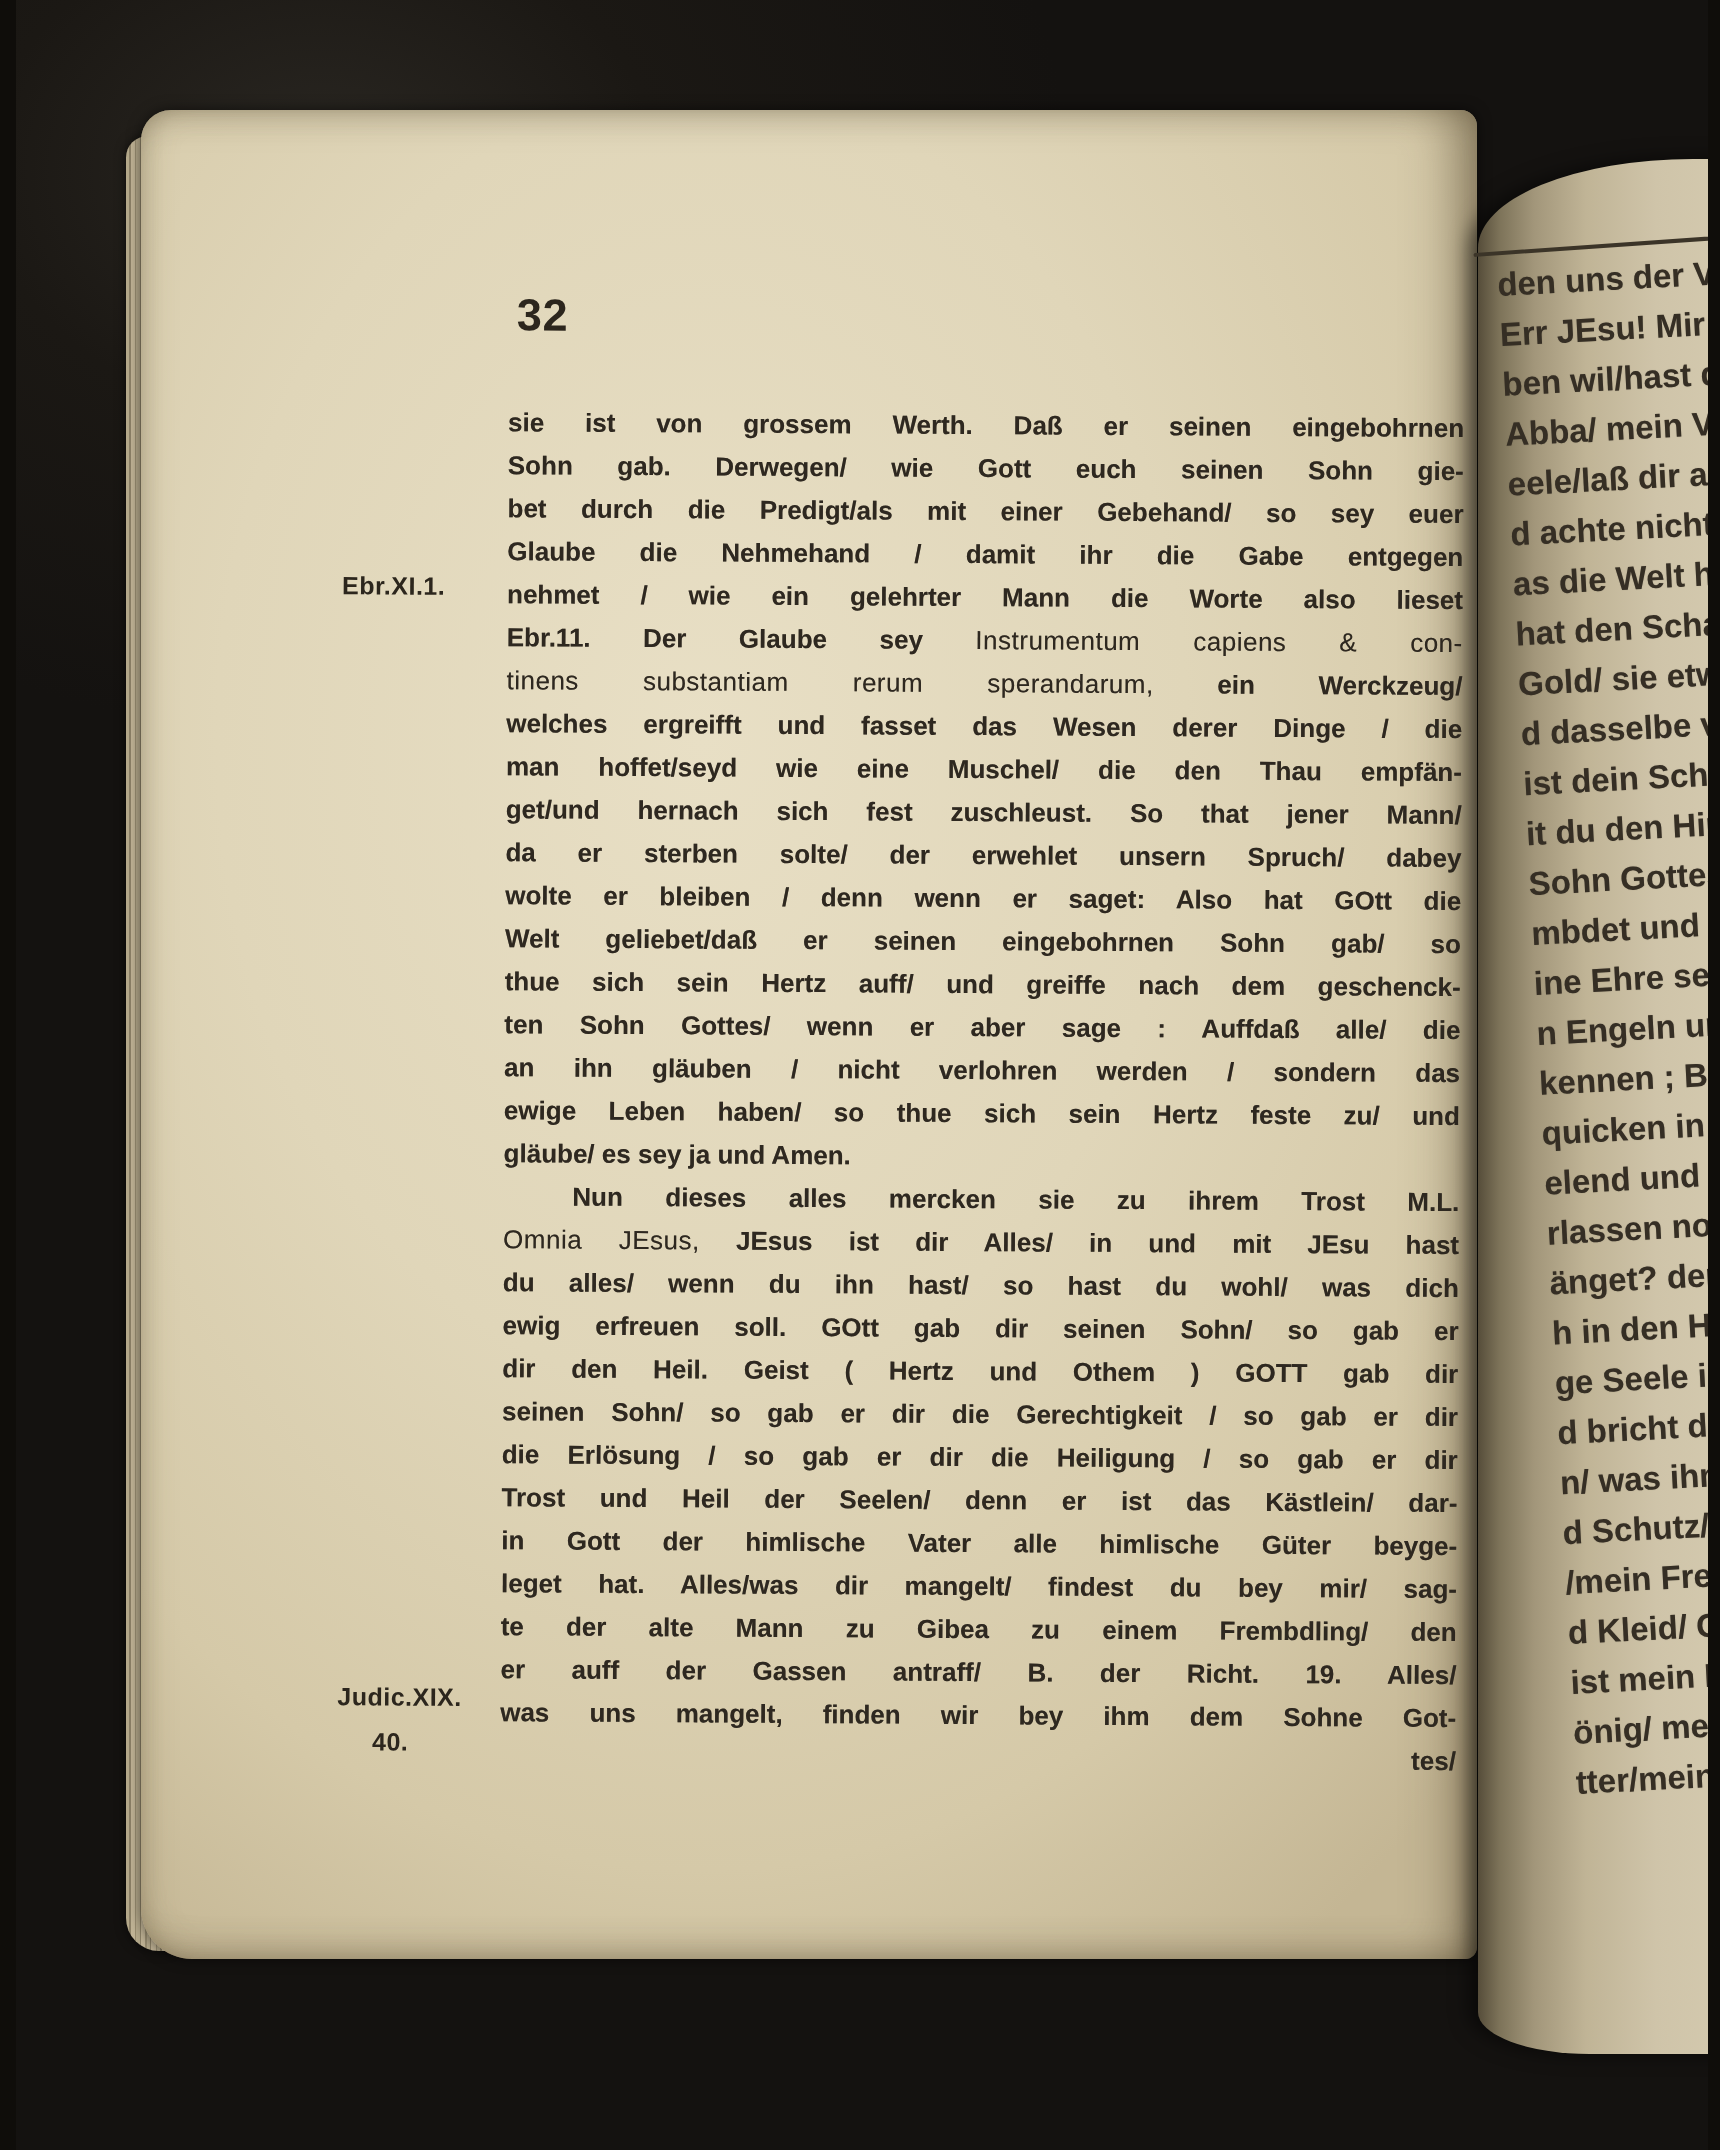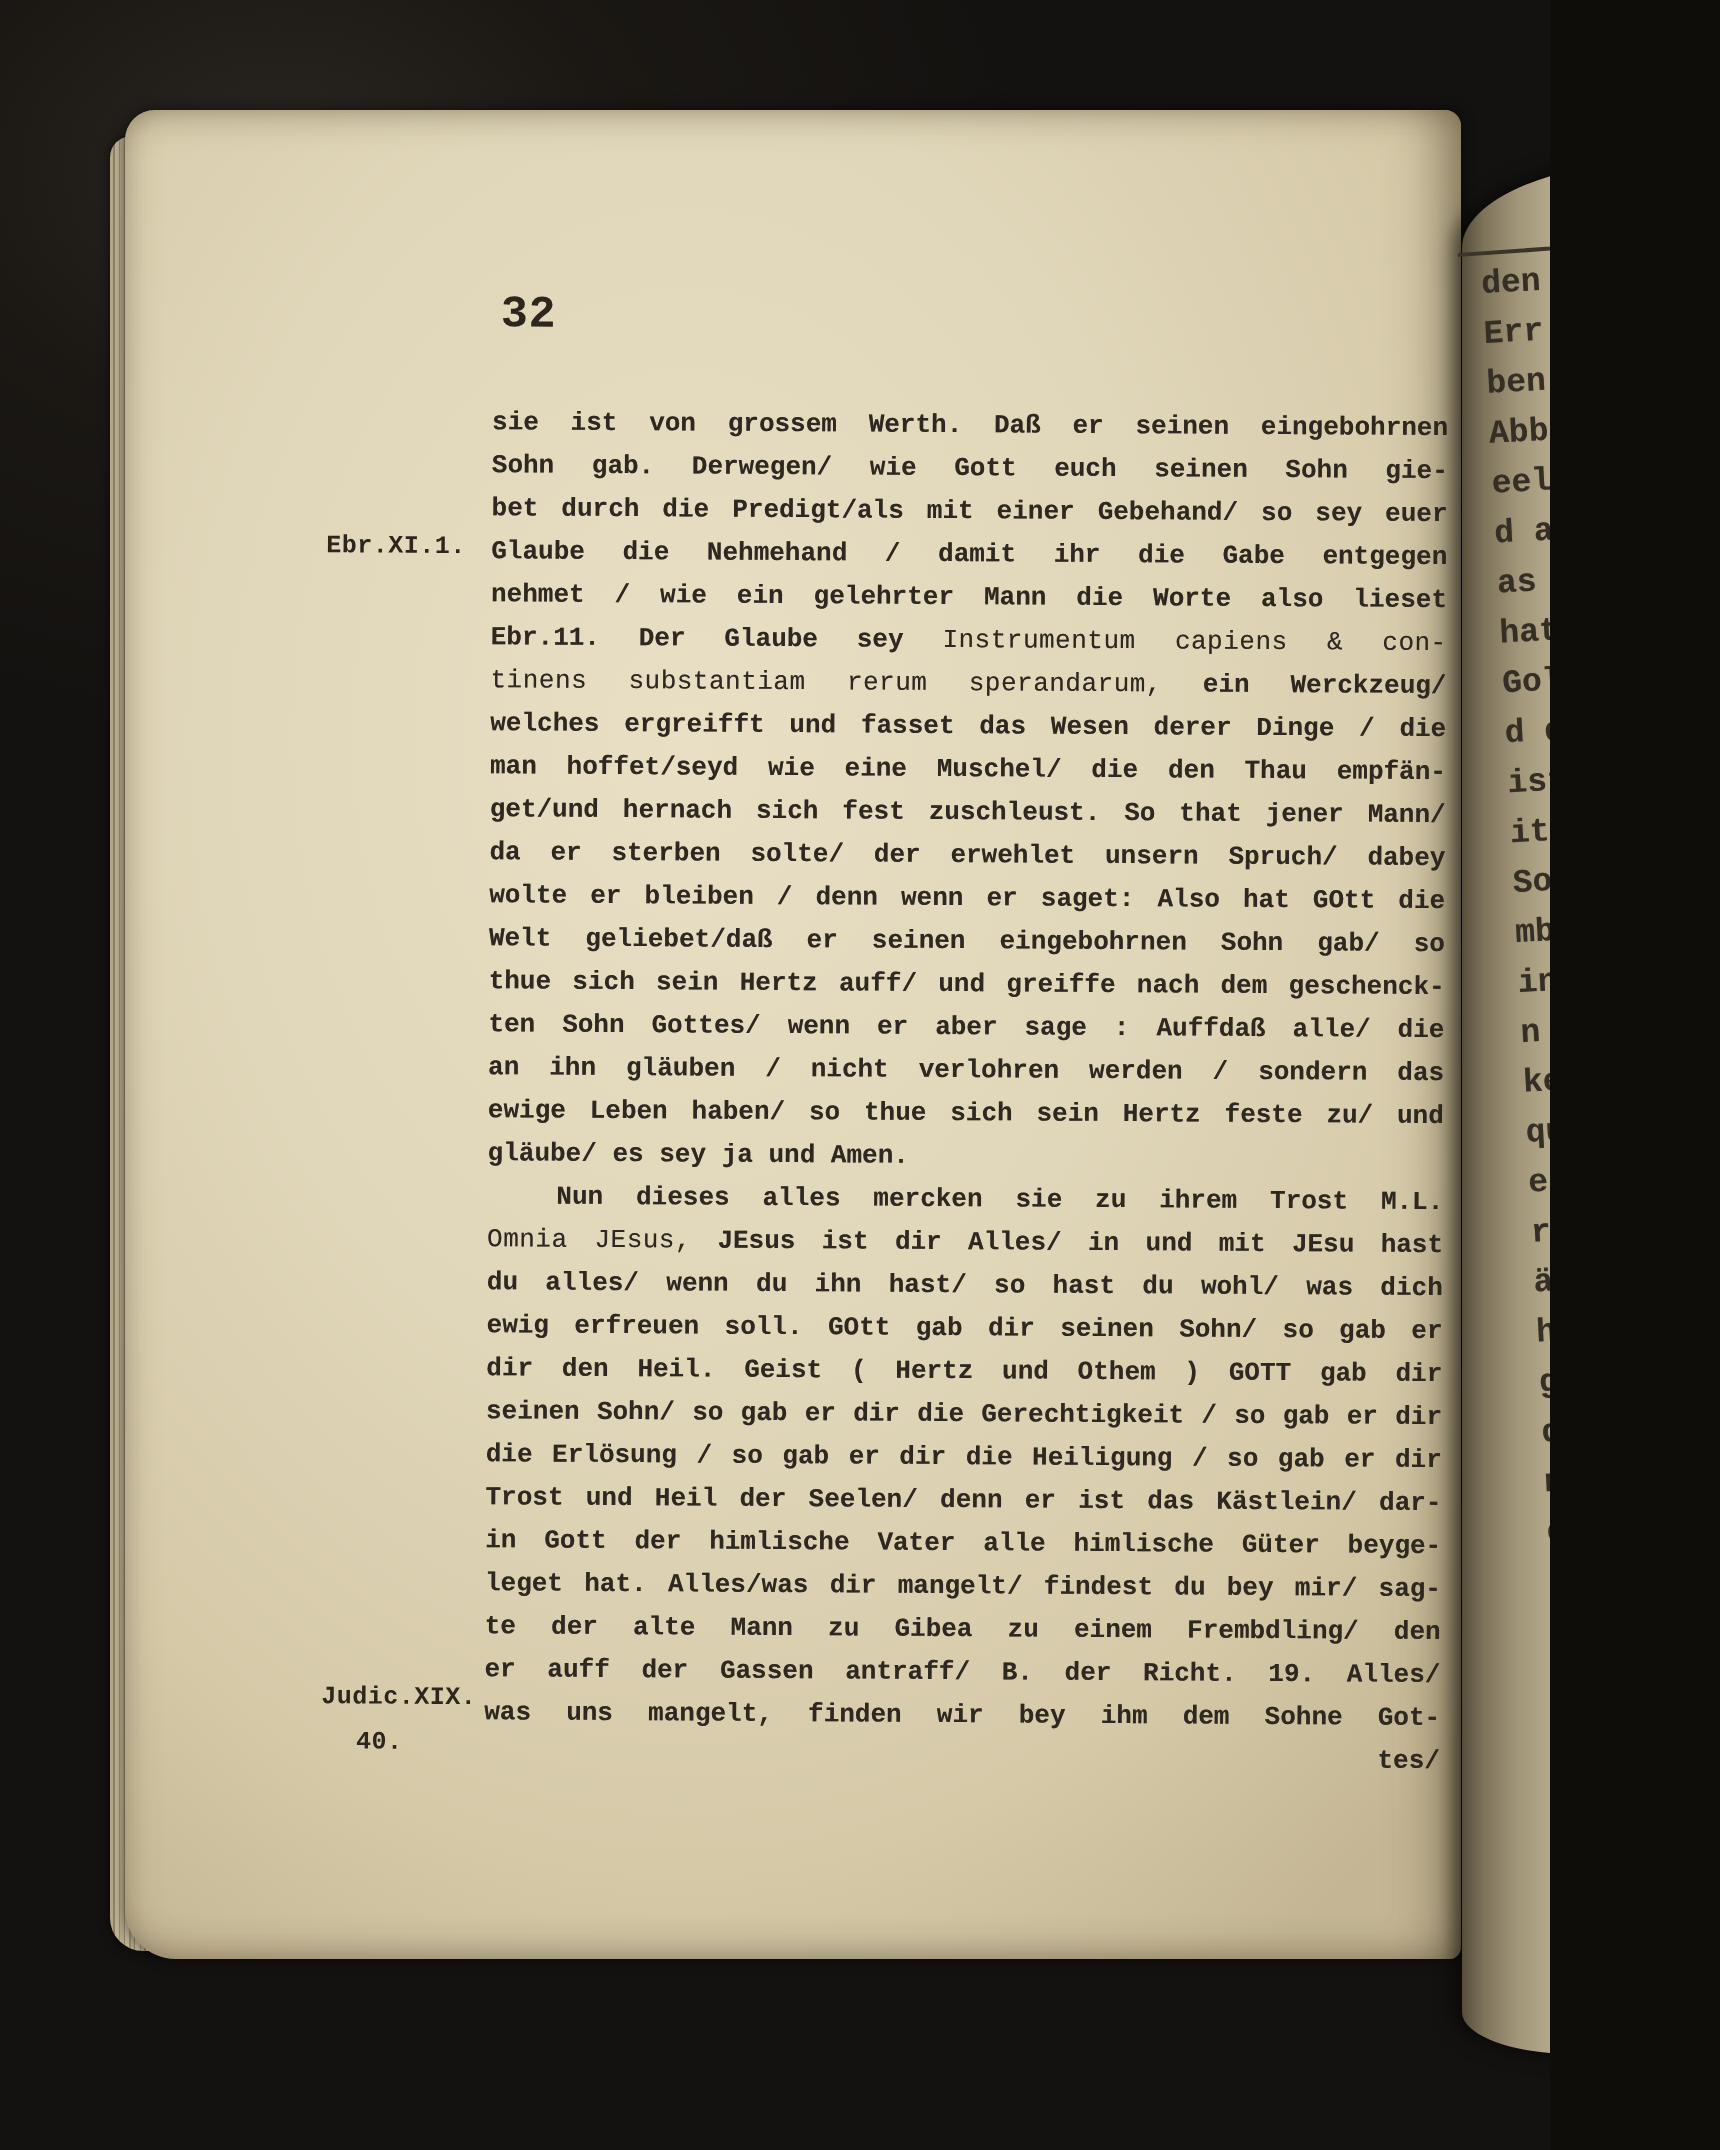--- a/index.html
+++ b/index.html
@@ -1,18 +1,18 @@
 <!DOCTYPE html>
 <html style="font-size:7.5px"><head>
 <meta charset="utf-8">
 <style>
   html,body{margin:0;padding:0;background:#0f0d0a;}
-  #canvas{position:relative;width:1550px;height:2151px;overflow:hidden;
+  #canvas{position:relative;width:1692px;height:2151px;overflow:hidden;
           background:radial-gradient(749px 562px at 18% 8%, #2a2722 0%, #1b1814 45%, #141210 100%);
-          font-family:Liberation Mono, monospace;}
+          font-family:Liberation Sans, sans-serif;margin-left:16px;}
 
   
   .page-stack{position:absolute;left:110px;top:136px;width:43px;height:1815px;
       border-radius:21.5px 0 0 33px;
       background:repeating-linear-gradient(90deg,#b5a98b 0 3.3px,#8d8268 3.3px 4.7px,#c1b496 4.7px 9px,#998d71 9px 10.3px);
       box-shadow:0 0 10.3px rgba(0,0,0,.6);}
 
   
   .page-main{position:absolute;left:125px;top:110px;width:1336px;height:1849px;
       border-radius:30px 16px 12px 51px;
@@ -35,21 +35,21 @@
   .tline{height:43px;line-height:43px;font-size:26px;white-space:normal;
       text-align:justify;text-align-last:justify;color:#2e2820;
       text-shadow:0 0 0.5px rgba(46,40,32,.45);}
   .tline.nojust{text-align:left;text-align-last:left;}
   .tline.right{text-align:right;text-align-last:right;}
   .tline.indent{text-indent:69px;}
   .frak{font-weight:700;}
   .rom{font-weight:400;letter-spacing:0.5px;}
 
   .margnote{position:absolute;font-size:25px;font-weight:700;color:#2c261d;letter-spacing:0.5px;}
-  .note-ebr{left:204px;top:420px;}
+  .note-ebr{left:204px;top:460px;}
   .note-j1{left:206px;top:1571px;}
   .note-j2{left:241px;top:1616px;}
 
   
   .page-right{position:absolute;left:1462px;top:159px;width:258px;height:1895px;
       border-top-left-radius:215px 89px;border-bottom-left-radius:112px 42px;
       background:linear-gradient(90deg,#564d3a 0px,#7d7359 21.5px,#a2967a 56px,#c0b496 108px,#cfc4a9 178px,#d4caaf 100%);
       box-shadow:-8.4px 0 19px rgba(0,0,0,.55);}
   .right-rules{position:absolute;left:-3.7px;top:94px;width:374px;transform:rotate(-4deg);
       transform-origin:left center;}

